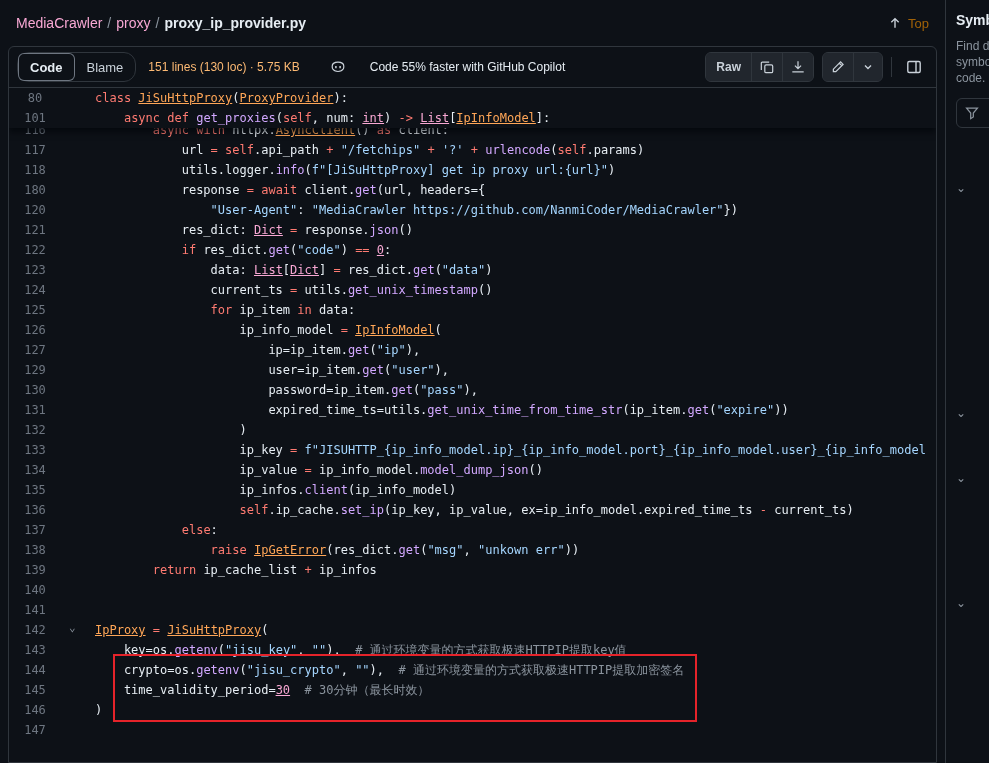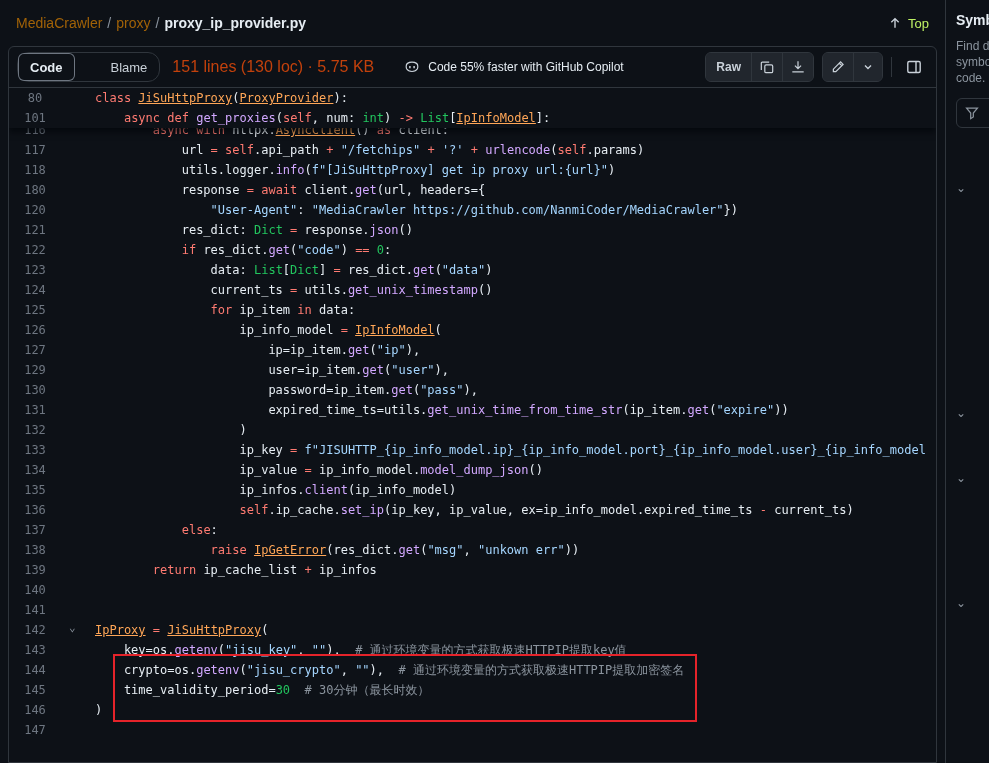--- a/index.html
+++ b/index.html
@@ -7,33 +7,33 @@
   .screen {
     position:relative; width:989px; height:763px; overflow:hidden;
     background:#0d1117; color:#e6edf3;
     font-family:"Liberation Sans","DejaVu Sans",sans-serif;
   }
   .main { position:absolute; top:0; left:0; width:945px; height:763px; }
 
   
   .breadcrumb-bar { height:46px; display:flex; align-items:center; justify-content:space-between; padding:0 16px; }
   .breadcrumb { font-size:14px; display:flex; align-items:center; }
-  .breadcrumb a { color:#a16207; text-decoration:none; cursor:pointer; }
+  .breadcrumb a { color:#f9a8d4; text-decoration:none; cursor:pointer; }
   .breadcrumb .sep { color:#8b949e; margin:0 5px; }
   .breadcrumb .file-name { font-weight:700; color:#e6edf3; }
-  .top-btn { display:flex; align-items:center; gap:6px; background:none; border:none; color:#bef264; font-size:13px; cursor:pointer; font-family:inherit; }
+  .top-btn { display:flex; align-items:center; gap:6px; background:none; border:none; color:#a16207; font-size:13px; cursor:pointer; font-family:inherit; }
 
   
   .file-box { margin:0 8px; height:717px; border:1px solid #30363d; border-radius:6px 6px 0 0; background:#0d1117; overflow:hidden; }
   .toolbar { height:41px; display:flex; align-items:center; gap:12px; padding:0 8px; border-bottom:1px solid #30363d; }
-  .seg { display:flex; border:1px solid #30363d; border-radius:12px;gap:24px; }
+  .seg { display:flex; border:1px solid #30363d; border-radius:12px; }
   .seg-btn { height:28px; padding:0 12px; font-size:13px; background:transparent; border:none; color:#c9d1d9; cursor:pointer; border-radius:6px; font-family:inherit; }
   .seg-btn.active { color:#e6edf3; font-weight:700; box-shadow:inset 0 0 0 1px #6e7681; background:#0d1117; }
-  .file-info { color:#c2410c; font-size:16px; white-space:nowrap; }
-  .copilot { display:flex; align-items:center; gap:8px; font-size:12px; color:#e6edf3; margin-left:18px; cursor:pointer; white-space:nowrap; }
+  .file-info { color:#fdba74; font-size:12px; white-space:nowrap; }
+  .copilot { display:flex; align-items:center; gap:24px; font-size:12px; color:#e6edf3; margin-left:18px; cursor:pointer; white-space:nowrap; }
   .right-cluster { margin-left:auto; display:flex; align-items:center; gap:8px; }
   .btn-group { display:flex; border:1px solid #30363d; border-radius:6px; overflow:hidden; background:#21262d; }
   .btn { height:28px; padding:0 10px; display:flex; align-items:center; background:#21262d; border:none; color:#c9d1d9; font-size:12px; font-weight:700; cursor:pointer; font-family:inherit; }
   .btn + .btn { border-left:1px solid #30363d; }
   .icon-btn { padding:0 8px; }
   .tb-divider { width:1px; height:20px; background:#30363d; }
   .icon-ghost { height:28px; padding:0 6px; background:transparent; border:none; color:#c9d1d9; display:flex; align-items:center; cursor:pointer; }
   svg.oct { display:block; }
 
   
@@ -43,21 +43,21 @@
   .code-line { display:flex; height:20px; white-space:pre; position:relative; }
   .ln { flex:none; width:52px; text-align:center; color:#6e7681; cursor:pointer; user-select:none; }
   .collapse { position:absolute; left:60px; top:-2px; color:#8b949e; font-size:11px; cursor:pointer; }
   .code-text { margin-left:34px; white-space:pre; }
   .sticky-lines { position:absolute; top:0; left:0; right:0; height:40px; background:#0d1117; box-shadow:0 4px 6px rgba(1,4,9,0.65); z-index:2; }
   .annotation-box { position:absolute; left:104px; top:566px; width:584px; height:68px; border:2px solid #e5232a; z-index:3; pointer-events:none; }
 
   .tok-k  { color:#ff7b72; }
   .tok-fn { color:#d2a8ff; }
   .tok-s  { color:#a5d6ff; }
-  .tok-c  { color:#22c55e; }
+  .tok-c  { color:#f9a8d4;text-decoration:underline; }
   .tok-cl { color:#ffa657;text-decoration:underline; }
   .tok-cm { color:#8b949e; }
   .tok-pl { color:#e6edf3; }
 
   
   .symbols-panel { position:absolute; top:0; left:945px; width:350px; height:763px; border-left:1px solid #30363d; background:#0d1117; padding:12px 10px; }
   .symbols-title { font-size:14px; font-weight:700; color:#e6edf3; }
   .symbols-desc { margin-top:10px; font-size:12px; line-height:16px; color:#8b949e; width:320px; }
   .filter-box { margin-top:12px; width:300px; height:30px; border:1px solid #30363d; border-radius:6px; display:flex; align-items:center; gap:8px; padding:0 8px; background:#0d1117; }
   .filter-box input { background:transparent; border:none; outline:none; color:#e6edf3; font-size:12px; width:220px; font-family:inherit; }

